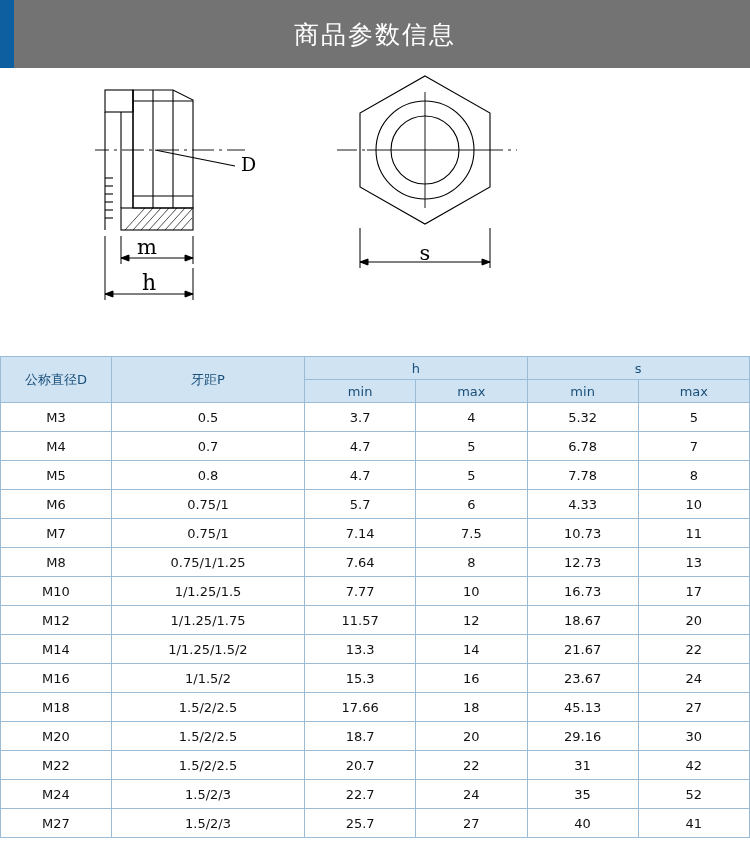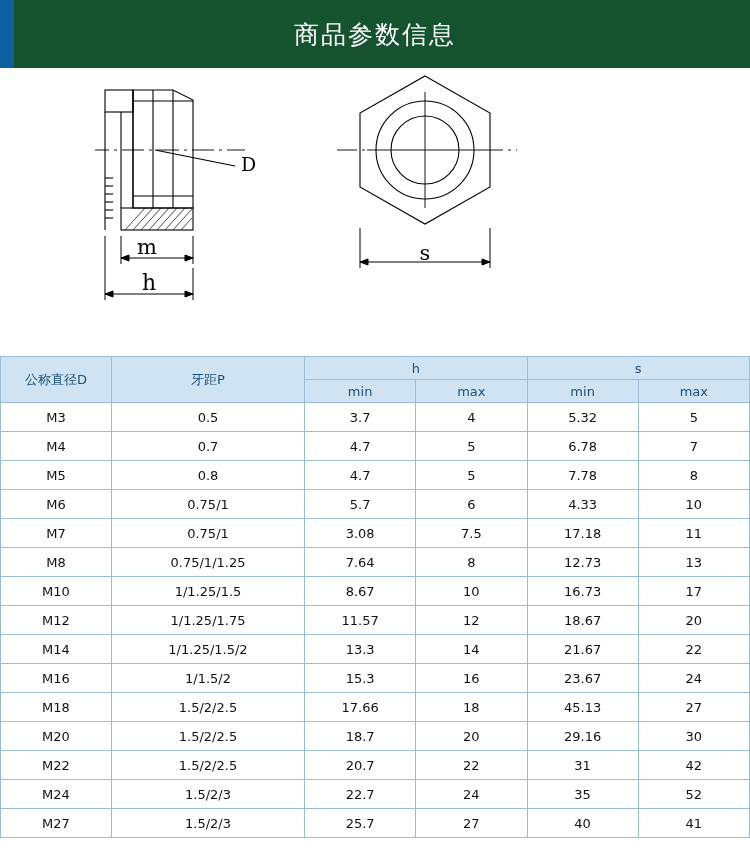--- a/index.html
+++ b/index.html
@@ -16,21 +16,21 @@
   }
   .page {
     position: relative;
     width: 750px;
     height: 860px;
   }
   
   .header {
     position: relative;
     height: 68px;
-    background: #14532d;
+    background: #737373;
     display: flex;
     align-items: center;
     justify-content: center;
   }
   .header-bar-left {
     position: absolute;
     left: 0;
     top: 0;
     width: 14px;
     height: 68px;
@@ -232,37 +232,37 @@
           <td class="col-d">M6</td>
           <td class="col-p">0.75/1</td>
           <td class="col-sub">5.7</td>
           <td class="col-sub">6</td>
           <td class="col-sub">4.33</td>
           <td class="col-sub">10</td>
         </tr>
         <tr>
           <td class="col-d">M7</td>
           <td class="col-p">0.75/1</td>
-          <td class="col-sub">3.08</td>
+          <td class="col-sub">7.14</td>
           <td class="col-sub">7.5</td>
-          <td class="col-sub">17.18</td>
+          <td class="col-sub">10.73</td>
           <td class="col-sub">11</td>
         </tr>
         <tr>
           <td class="col-d">M8</td>
           <td class="col-p">0.75/1/1.25</td>
           <td class="col-sub">7.64</td>
           <td class="col-sub">8</td>
           <td class="col-sub">12.73</td>
           <td class="col-sub">13</td>
         </tr>
         <tr>
           <td class="col-d">M10</td>
           <td class="col-p">1/1.25/1.5</td>
-          <td class="col-sub">8.67</td>
+          <td class="col-sub">7.77</td>
           <td class="col-sub">10</td>
           <td class="col-sub">16.73</td>
           <td class="col-sub">17</td>
         </tr>
         <tr>
           <td class="col-d">M12</td>
           <td class="col-p">1/1.25/1.75</td>
           <td class="col-sub">11.57</td>
           <td class="col-sub">12</td>
           <td class="col-sub">18.67</td>

